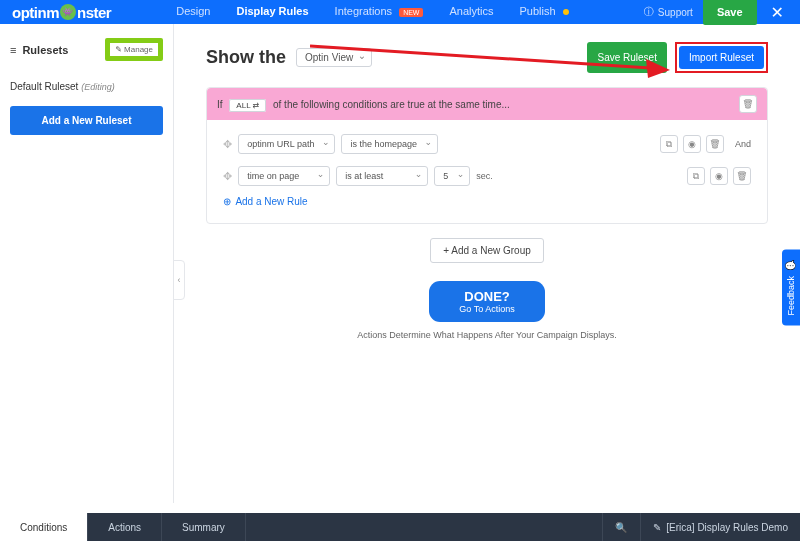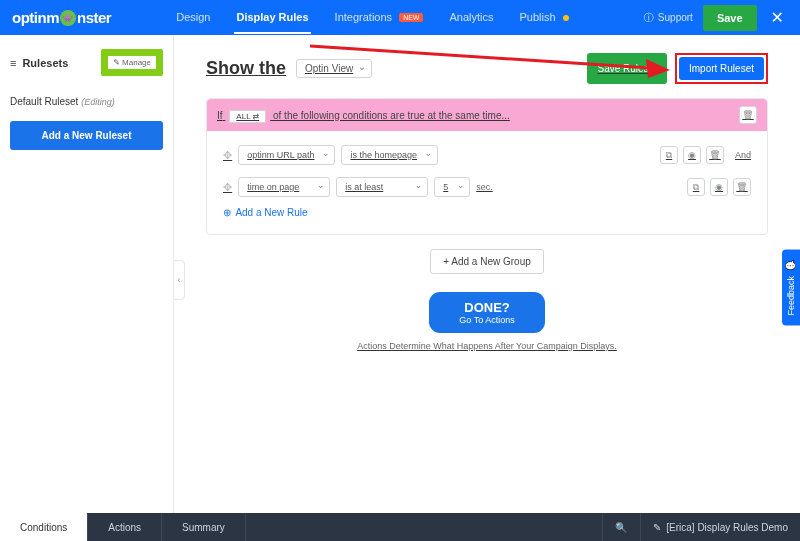--- a/index.html
+++ b/index.html
@@ -1,38 +1,38 @@
 <!DOCTYPE html>
 <html><head>
 <meta charset="utf-8">
 <style>
 * { box-sizing: border-box; margin: 0; padding: 0; }
 body { font-family: -apple-system, BlinkMacSystemFont, "Segoe UI", Arial, sans-serif; font-size: 11px; color: #333; background: #fff; width: 800px; height: 541px; overflow: hidden; position: relative; }
-.topbar { background: #0d6efd; height: 35px; display: flex; align-items: center; padding: 0 12px; color: #fff; }
+.topbar { background: #0d6efd; height: 24px; display: flex; align-items: center; padding: 0 12px; color: #fff; }
 .logo { font-weight: 700; font-size: 15px; letter-spacing: -0.5px; display: flex; align-items: center; }
 .logo .m { display: inline-flex; align-items: center; justify-content: center; width: 16px; height: 16px; background: #6abf4b; border-radius: 50%; margin: 0 1px; font-size: 9px; }
 .nav { display: flex; margin-left: 63px; gap: 22px; font-size: 11px; }
 .nav-item { color: #cfe0ff; padding: 9px 2px; position: relative; cursor: pointer; }
 .nav-item.active { color: #fff; border-bottom: 2px solid #fff; font-weight: 600; }
 .nav-badge { background: #ff5a3c; color: #fff; font-size: 7px; padding: 1px 4px; border-radius: 2px; margin-left: 4px; vertical-align: middle; }
 .nav-dot { display: inline-block; width: 6px; height: 6px; background: #ffc107; border-radius: 50%; margin-left: 4px; vertical-align: middle; }
 .top-right { margin-left: auto; display: flex; align-items: center; gap: 10px; }
 .support { color: #cfe0ff; font-size: 10px; display: flex; align-items: center; gap: 4px; }
 .btn-save { background: #28a745; color: #fff; border: none; padding: 7px 14px; font-size: 11px; font-weight: 600; cursor: pointer; border-radius: 2px; }
 .btn-close { color: #fff; font-size: 16px; cursor: pointer; padding: 0 4px; }
 .layout { display: flex; height: calc(100% - 34px - 28px); }
 .sidebar { width: 174px; border-right: 1px solid #e5e7eb; padding: 10px; }
 .side-head { display: flex; align-items: center; justify-content: space-between; padding: 4px 0 10px; }
 .side-head-left { display: flex; align-items: center; gap: 6px; font-weight: 600; font-size: 11px; }
-.btn-manage { border: 7px solid #84cc16; background: #fff; font-size: 8px; padding: 2px 5px; color: #666; border-radius: 2px; cursor: pointer; }
+.btn-manage { border: 5px solid #84cc16; background: #fff; font-size: 8px; padding: 2px 5px; color: #666; border-radius: 2px; cursor: pointer; }
 .ruleset-row { padding: 10px 0 14px; font-size: 10px; }
 .ruleset-row .edit { color: #888; font-style: italic; font-size: 9px; }
 .btn-add-ruleset { width: 100%; background: #1a73e8; color: #fff; border: none; padding: 9px 0; font-size: 10px; font-weight: 600; border-radius: 3px; cursor: pointer; }
 .collapse-handle { position: absolute; left: 173px; top: 260px; width: 12px; height: 40px; border: 1px solid #e5e7eb; background: #fff; border-radius: 0 4px 4px 0; display: flex; align-items: center; justify-content: center; color: #999; font-size: 9px; cursor: pointer; }
-.main { flex: 1; padding: 18px 32px 16px 32px; overflow-y: auto; text-decoration: underline; }
+.main { flex: 1; padding: 18px 32px 16px 32px; overflow-y: auto; }
 .main-head { display: flex; align-items: center; justify-content: space-between; margin-bottom: 14px; }
 .main-head-left { display: flex; align-items: center; gap: 10px; }
 .main-head-left h1 { font-size: 18px; font-weight: 700; }
 .select { border: 1px solid #d1d5db; background: #fff; padding: 3px 18px 3px 8px; font-size: 10px; border-radius: 3px; position: relative; color: #555; }
 .select::after { content: "⌄"; position: absolute; right: 5px; top: 1px; color: #888; }
 .ruleset-btns { display: flex; gap: 8px; }
 .btn-green { background: #28a745; color: #fff; border: none; padding: 6px 10px; font-size: 10px; border-radius: 3px; cursor: pointer; }
 .btn-blue { background: #0d6efd; color: #fff; border: none; padding: 6px 10px; font-size: 10px; border-radius: 3px; cursor: pointer; }
 .highlight-box { border: 2px solid #e31b23; padding: 2px; display: inline-block; }
 .group { border: 1px solid #e5e7eb; border-radius: 4px; background: #fff; margin-bottom: 14px; }

